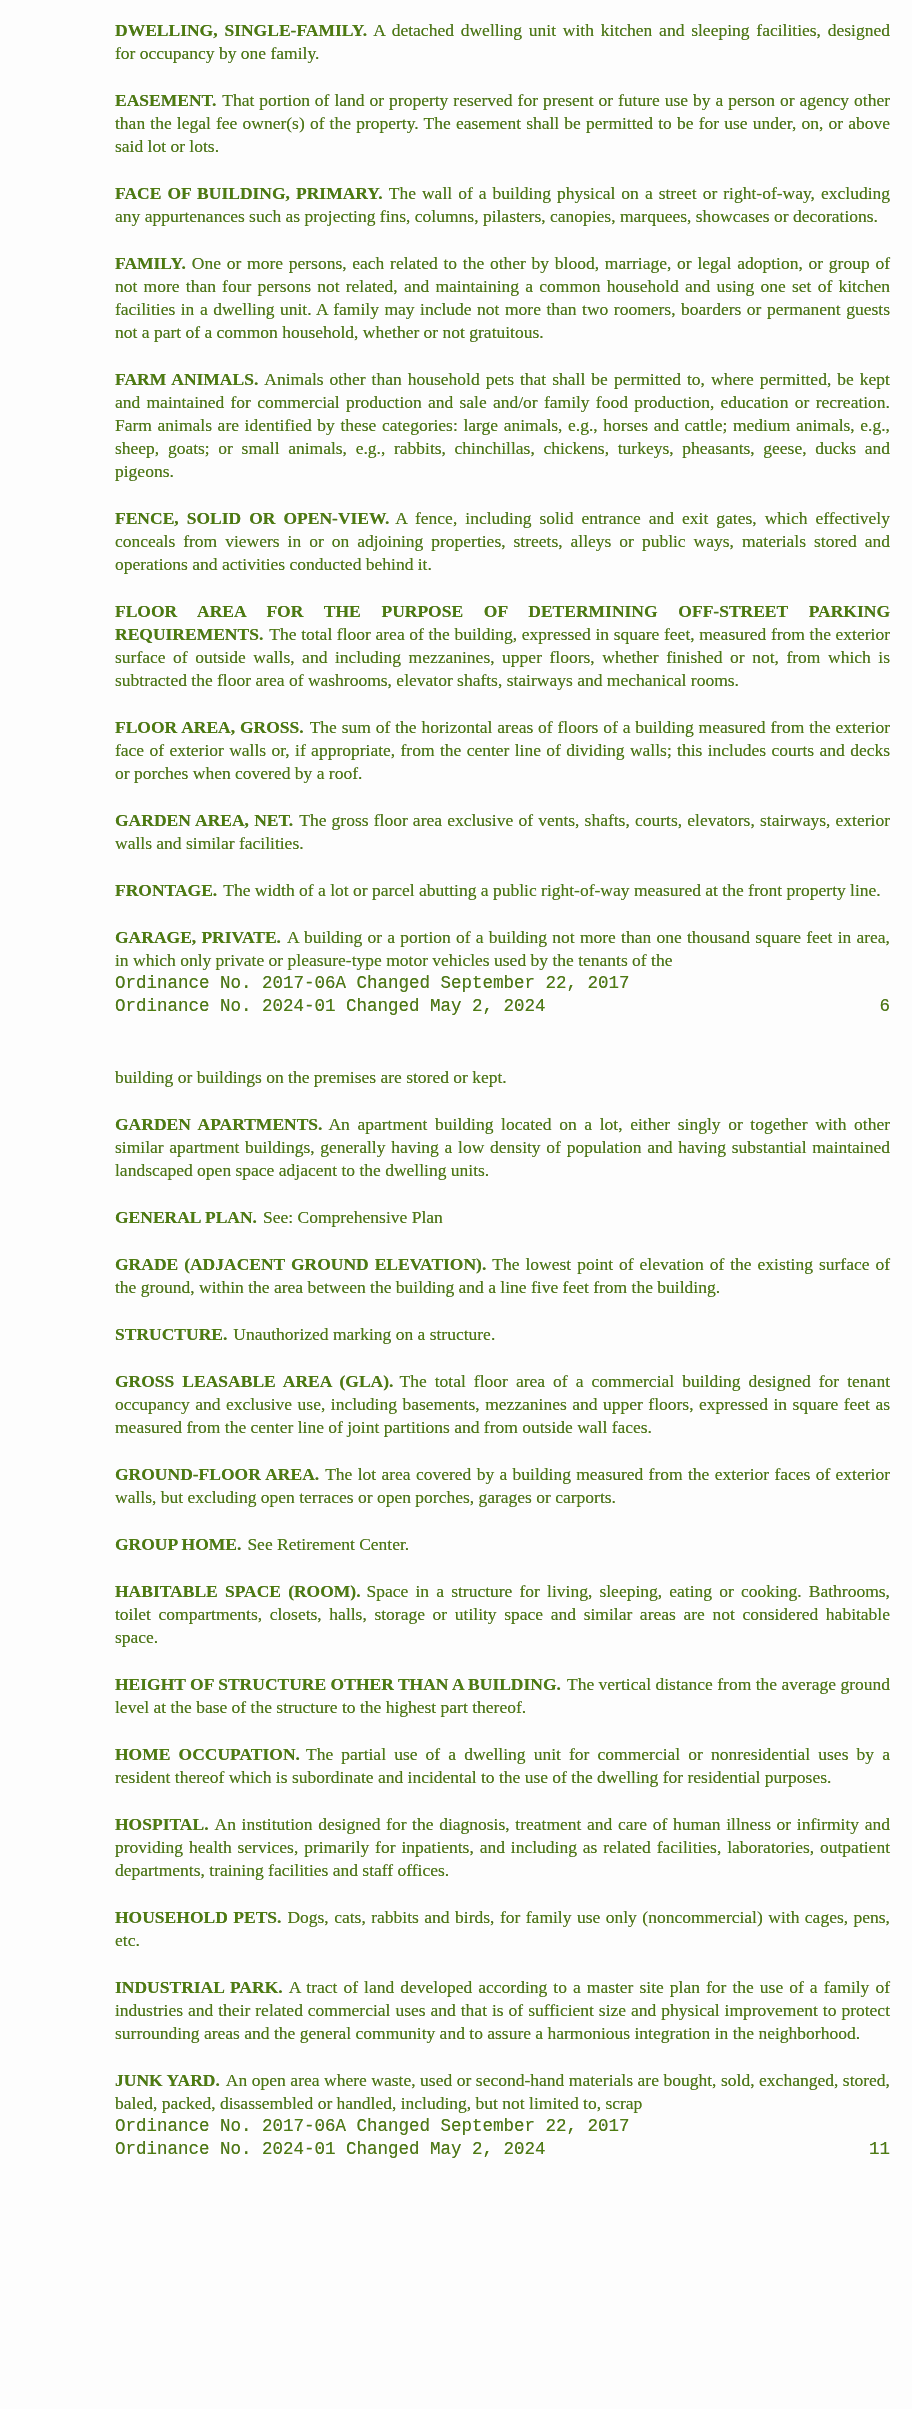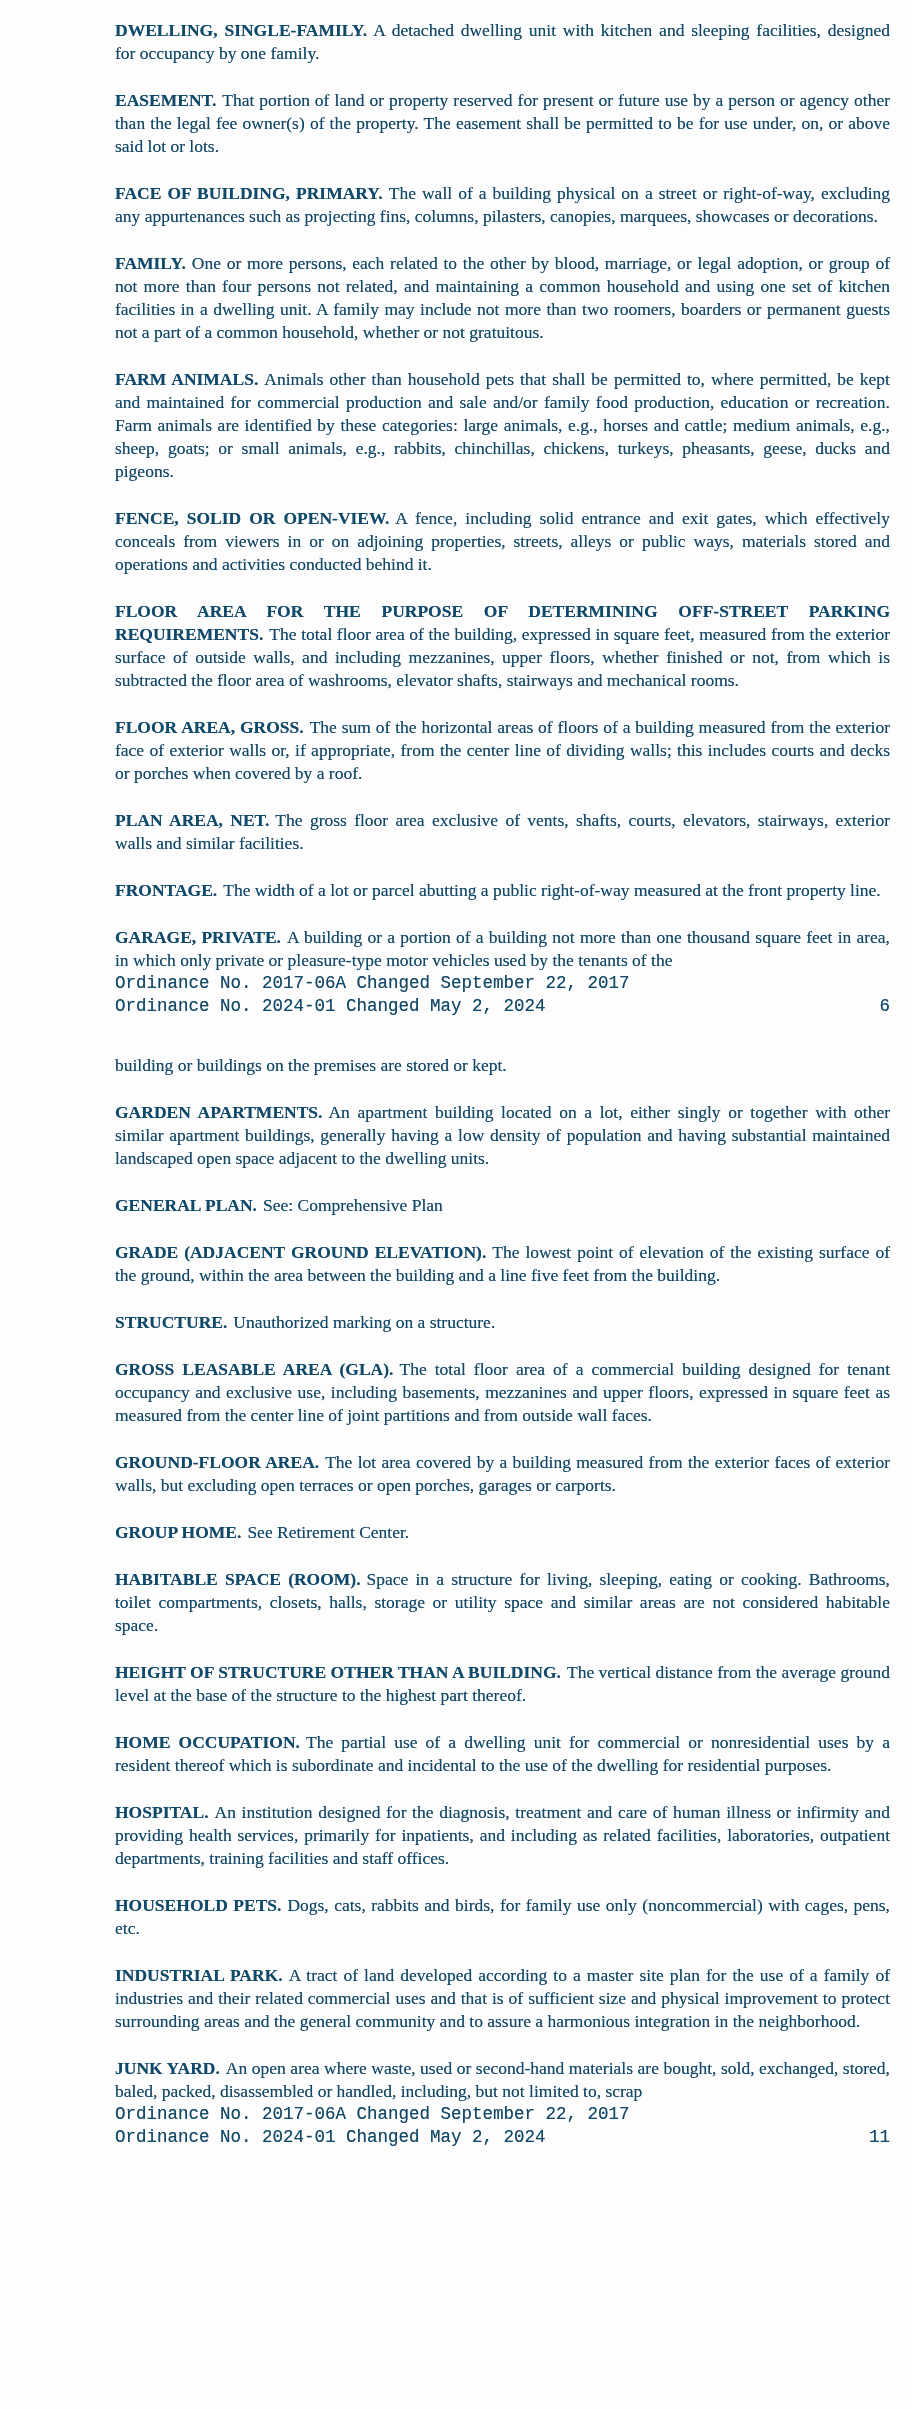--- a/index.html
+++ b/index.html
@@ -10,54 +10,54 @@
     height: 2409px;
     overflow: hidden;
   }
   .sheet {
     box-sizing: border-box;
     width: 912px;
     padding: 19px 22px 0 115px;
     font-family: "Liberation Serif", "DejaVu Serif", serif;
     font-size: 17.5px;
     line-height: 23px;
-    color: #0c4a6e;
+    color: #4d7c0f;
     text-shadow: 0 0 0.4px rgba(20,20,20,0.5);
   }
   .def, .cont {
     margin: 0 0 24px 0;
     text-align: justify;
   }
   .def:last-of-type { margin-bottom: 0; }
   .def-term {
     font-weight: bold;
     padding-right: 6px;
   }
   .page-footer { margin: 0; font-family: Liberation Mono, monospace; }
   .footer-row2 {
     display: flex;
     justify-content: space-between;
   }
-  .page2 { margin-top: 36px; }
+  .page2 { margin-top: 48px; }
 </style>
 </head>
 <body>
 
 <div class="sheet">
 
   <div class="page1">
     <p class="def"><span class="def-term">DWELLING, SINGLE-FAMILY.</span><span>A detached dwelling unit with kitchen and sleeping facilities, designed for occupancy by one family.</span></p>
     <p class="def"><span class="def-term">EASEMENT.</span><span>That portion of land or property reserved for present or future use by a person or agency other than the legal fee owner(s) of the property.  The easement shall be permitted to be for use under, on, or above said lot or lots.</span></p>
     <p class="def"><span class="def-term">FACE OF BUILDING, PRIMARY.</span><span>The wall of a building physical on a street or right-of-way, excluding any appurtenances such as projecting fins, columns, pilasters, canopies, marquees, showcases or decorations.</span></p>
     <p class="def"><span class="def-term">FAMILY.</span><span>One or more persons, each related to the other by blood, marriage, or legal adoption, or group of not more than four persons not related, and maintaining a common household and using one set of kitchen facilities in a dwelling unit.  A family may include not more than two roomers, boarders or permanent guests not a part of a common household, whether or not gratuitous.</span></p>
     <p class="def"><span class="def-term">FARM ANIMALS.</span><span>Animals other than household pets that shall be permitted to, where permitted, be kept and maintained for commercial production and sale and/or family food production, education or recreation.  Farm animals are identified by these categories:  large animals, e.g., horses and cattle; medium animals, e.g., sheep, goats; or small animals, e.g., rabbits, chinchillas, chickens, turkeys, pheasants, geese, ducks and pigeons.</span></p>
     <p class="def"><span class="def-term">FENCE, SOLID OR OPEN-VIEW.</span><span>A fence, including solid entrance and exit gates, which effectively conceals from viewers in or on adjoining properties, streets, alleys or public ways, materials stored and operations and activities conducted behind it.</span></p>
     <p class="def"><span class="def-term">FLOOR AREA FOR THE PURPOSE OF DETERMINING OFF-STREET PARKING REQUIREMENTS.</span><span>The total floor area of the building, expressed in square feet, measured from the exterior surface of outside walls, and including mezzanines, upper floors, whether finished or not, from which is subtracted the floor area of washrooms, elevator shafts, stairways and mechanical rooms.</span></p>
     <p class="def"><span class="def-term">FLOOR AREA, GROSS.</span><span>The sum of the horizontal areas of floors of a building measured from the exterior face of exterior walls or, if appropriate, from the center line of dividing walls; this includes courts and decks or porches when covered by a roof.</span></p>
-    <p class="def"><span class="def-term">PLAN AREA, NET.</span><span>The gross floor area exclusive of vents, shafts, courts, elevators, stairways, exterior walls and similar facilities.</span></p>
+    <p class="def"><span class="def-term">GARDEN AREA, NET.</span><span>The gross floor area exclusive of vents, shafts, courts, elevators, stairways, exterior walls and similar facilities.</span></p>
     <p class="def"><span class="def-term">FRONTAGE.</span><span>The width of a lot or parcel abutting a public right-of-way measured at the front property line.</span></p>
     <p class="def"><span class="def-term">GARAGE, PRIVATE.</span><span>A building or a portion of a building not more than one thousand square feet in area, in which only private or pleasure-type motor vehicles used by the tenants of the</span></p>
 
     <div class="page-footer">
       <div>Ordinance No. 2017-06A Changed September 22, 2017</div>
       <div class="footer-row2">
         <span>Ordinance No. 2024-01 Changed May 2, 2024</span>
         <span>6</span>
       </div>
     </div>

